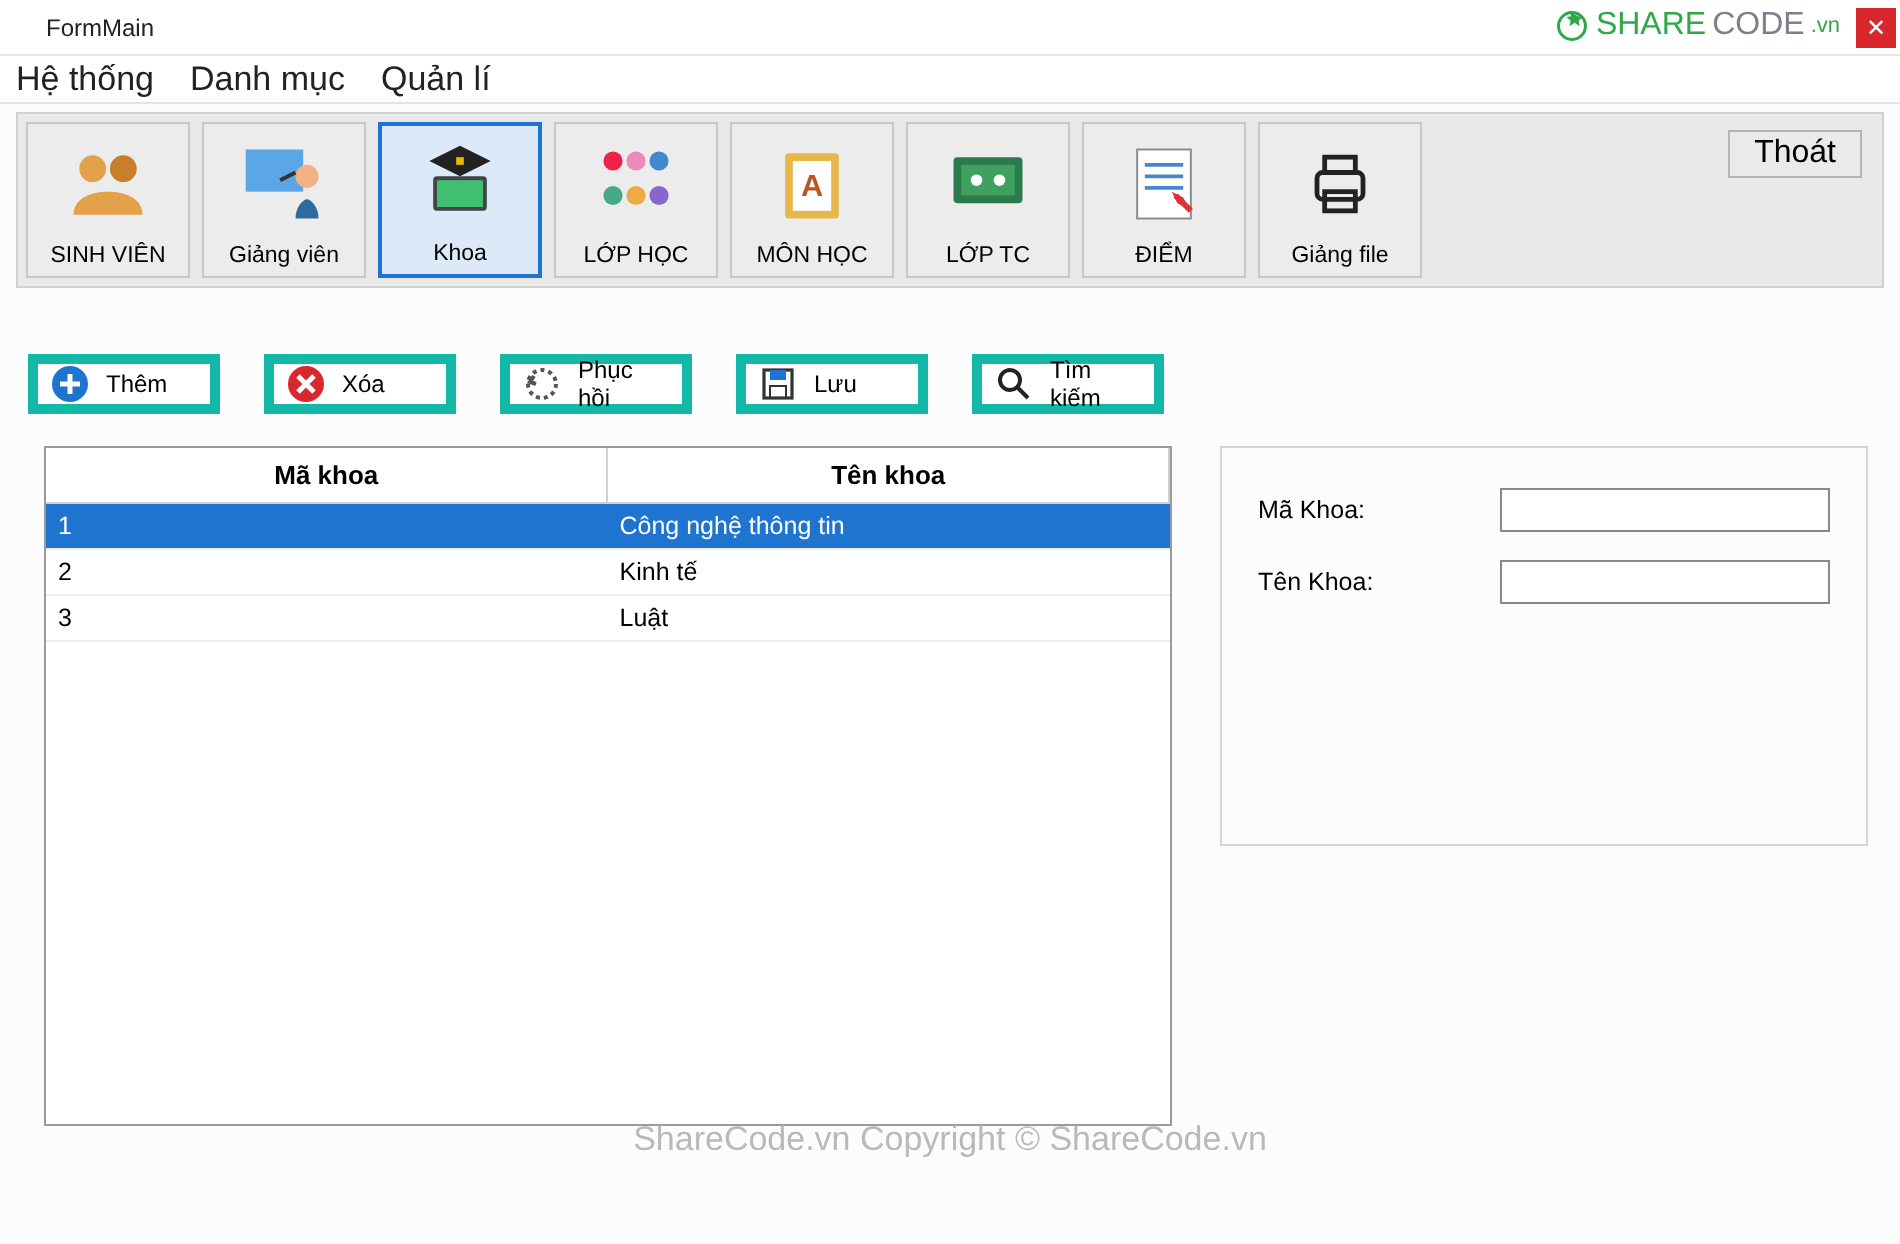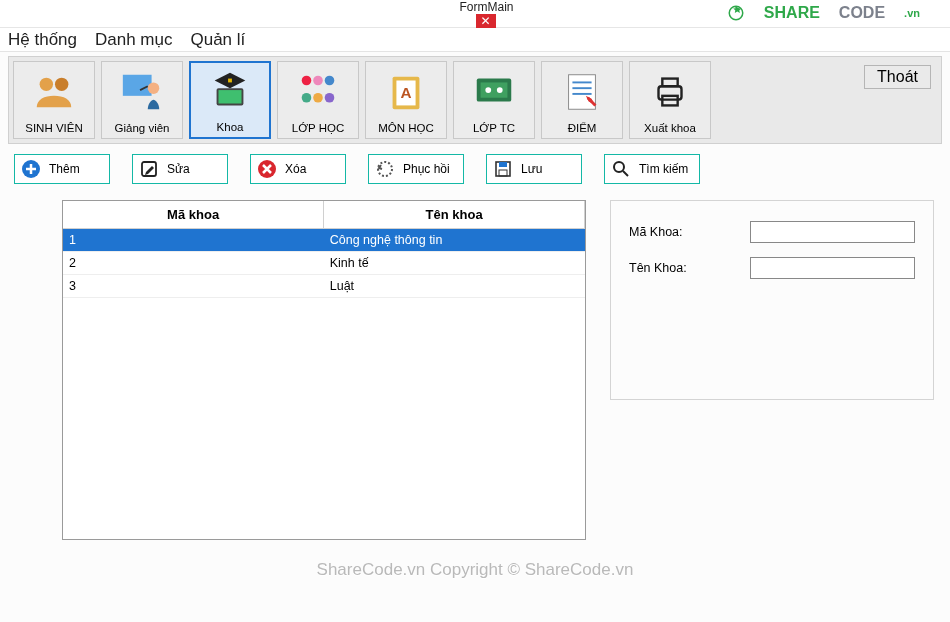--- a/index.html
+++ b/index.html
@@ -13,39 +13,38 @@
     position: relative;
   }
   .titlebar {
     height: 28px;
     display: flex;
     align-items: center;
     justify-content: space-between;
     padding: 0 0 0 23px;
     border-bottom: 1px solid #e6e6e6;
     background: #fff;
-    flex-direction: column;
   }
   .title-left { display: flex; align-items: center; gap: 6px; }
   .title-text { font-size: 12px; color: #222; }
   .close-btn {
     width: 20px; height: 20px;
     background: #d9272e;
     color: #fff;
     font-size: 12px;
     display: flex; align-items: center; justify-content: center;
     cursor: pointer;
     margin-right: 2px;
   }
   .logo-watermark {
     position: absolute;
     top: 4px; right: 30px;
-    font-size: 16px; font-weight: bold;
+    font-size: 16px; font-weight: normal;
     color: #bbb;
-    display: flex; align-items: center; gap: 19px;
+    display: flex; align-items: center; gap: 3px;
     pointer-events: none;
   }
   .logo-watermark .share { color: #2fa84a; }
   .logo-watermark .code { color: #7c818c; }
   .logo-watermark .vn { color: #2fa84a; font-size: 11px; }
   .menubar {
     height: 24px;
     display: flex;
     align-items: center;
     padding: 0 8px;
@@ -86,36 +85,36 @@
     cursor: pointer;
     margin: 4px 6px 0 0;
   }
   .action-bar {
     display: flex; gap: 22px;
     padding: 4px 14px 10px 14px;
   }
   .action-btn {
     width: 96px; height: 30px;
     background: #fff;
-    border: 1px solid #14b8a6;
+    border: 5px solid #14b8a6;
     display: flex; align-items: center;
     gap: 8px; padding: 0 6px;
     cursor: pointer;
     font-size: 12px;
+    margin-top: 23px;
   }
   .action-btn .aicon { width: 20px; height: 20px; display: flex; align-items: center; justify-content: center; }
   .content {
     display: flex; gap: 24px;
     padding: 6px 16px 0 22px;
   }
   .grid-panel {
     width: 600px; height: 340px;
     border: 1px solid #9a9a9a;
     background: #fff;
-    margin-left: 40px;
   }
   .data-table { width: 100%; border-collapse: collapse; }
   .data-table th {
     background: #fff;
     border-bottom: 1px solid #d0d0d0;
     border-right: 1px solid #d0d0d0;
     padding: 6px 0;
     font-weight: bold;
     font-size: 13px;
     text-align: center;
@@ -265,44 +264,35 @@
         <span>ĐIỂM</span>
       </div>
       <div class="ribbon-btn">
         <div class="icon-wrap">
           <svg viewBox="0 0 48 48">
             <rect x="12" y="18" width="24" height="14" rx="3" fill="none" stroke="#222" stroke-width="2.5"></rect>
             <rect x="16" y="10" width="16" height="8" fill="none" stroke="#222" stroke-width="2.5"></rect>
             <rect x="16" y="28" width="16" height="10" fill="none" stroke="#222" stroke-width="2.5"></rect>
           </svg>
         </div>
-        <span>Xuất khoa</span>
+        <span>Giảng file</span>
       </div>
     </div>
   <button class="exit-btn">Thoát</button>
 </div>
 
 <div class="action-bar" id="action-bar">
     <div class="action-btn">
       <span class="aicon">
         <svg width="20" height="20">
           <circle cx="10" cy="10" r="9" fill="#1f74d0"></circle>
           <path d="M10 5v10M5 10h10" stroke="#fff" stroke-width="2.5"></path>
         </svg>
       </span>
       <span>Thêm</span>
-    </div>
-    <div class="action-btn">
-      <span class="aicon">
-        <svg width="20" height="20">
-          <rect x="3" y="3" width="14" height="14" rx="2" fill="none" stroke="#222" stroke-width="1.8"></rect>
-          <path d="M7 13l6-6 2 2-6 6-3 1z" fill="#222"></path>
-        </svg>
-      </span>
-      <span>Sửa</span>
     </div>
     <div class="action-btn">
       <span class="aicon">
         <svg width="20" height="20">
           <circle cx="10" cy="10" r="9" fill="#d9272e"></circle>
           <path d="M6 6l8 8M14 6l-8 8" stroke="#fff" stroke-width="2.5"></path>
         </svg>
       </span>
       <span>Xóa</span>
     </div>

